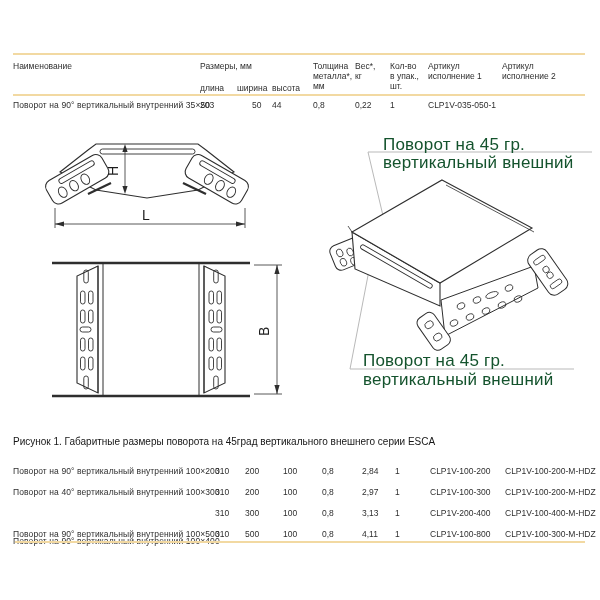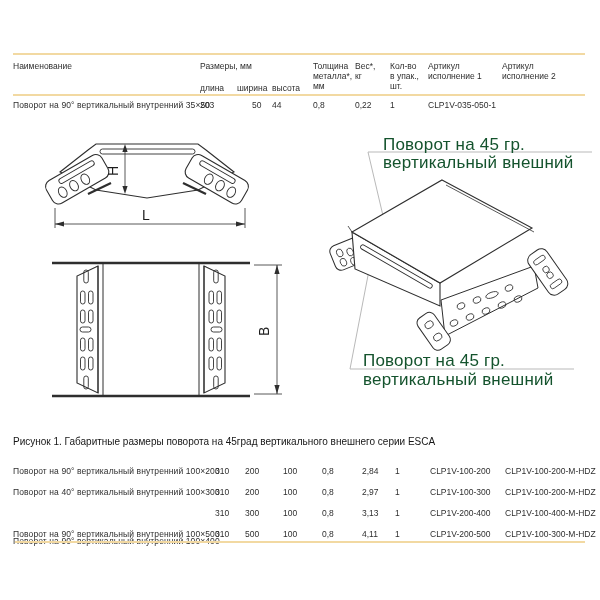--- a/index.html
+++ b/index.html
@@ -235,17 +235,17 @@
   <div class="cell" style="left:505px;top:508px">CLP1V-100-400-M-HDZ</div>
 </div>
 <div>
   <div class="cell rowname" style="left:13px;top:529px">Поворот на 90° вертикальный внутренний 100×500</div>
   <div class="cell" style="left:215px;top:529px">310</div>
   <div class="cell" style="left:245px;top:529px">500</div>
   <div class="cell" style="left:283px;top:529px">100</div>
   <div class="cell" style="left:322px;top:529px">0,8</div>
   <div class="cell" style="left:362px;top:529px">4,11</div>
   <div class="cell" style="left:395px;top:529px">1</div>
-  <div class="cell" style="left:430px;top:529px">CLP1V-200-500</div>
+  <div class="cell" style="left:430px;top:529px">CLP1V-100-800</div>
   <div class="cell" style="left:505px;top:529px">CLP1V-100-300-M-HDZ</div>
 </div>
 
 <div class="rule" style="left:15px;top:541px;width:570px"></div>
 
 </body></html>

